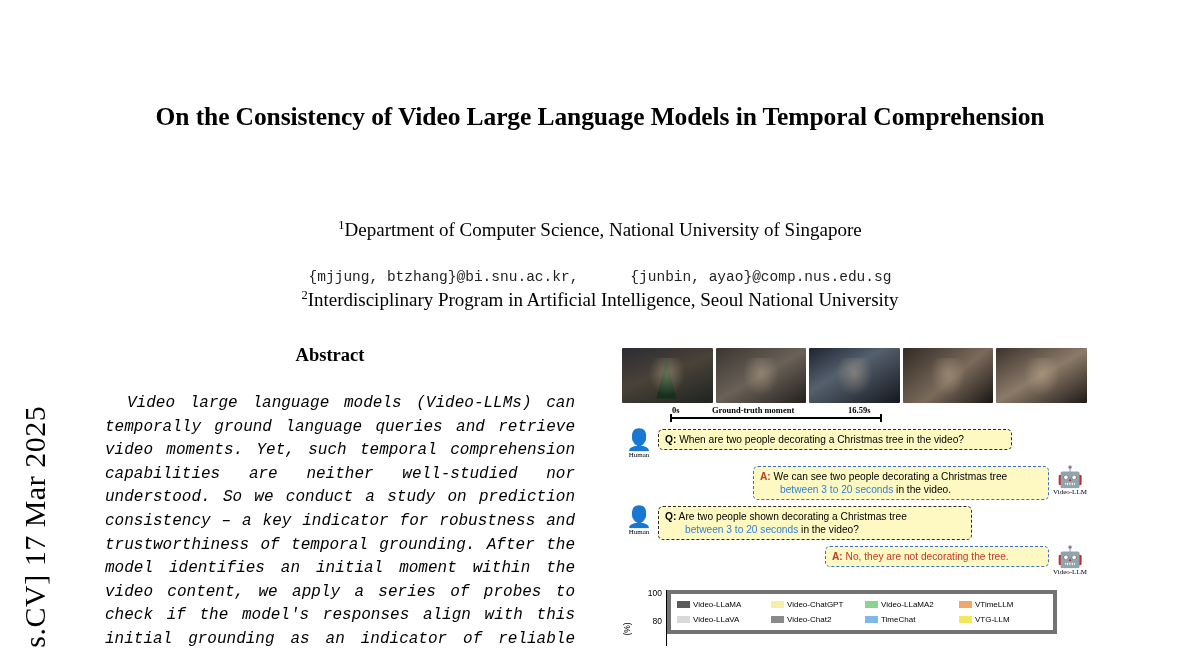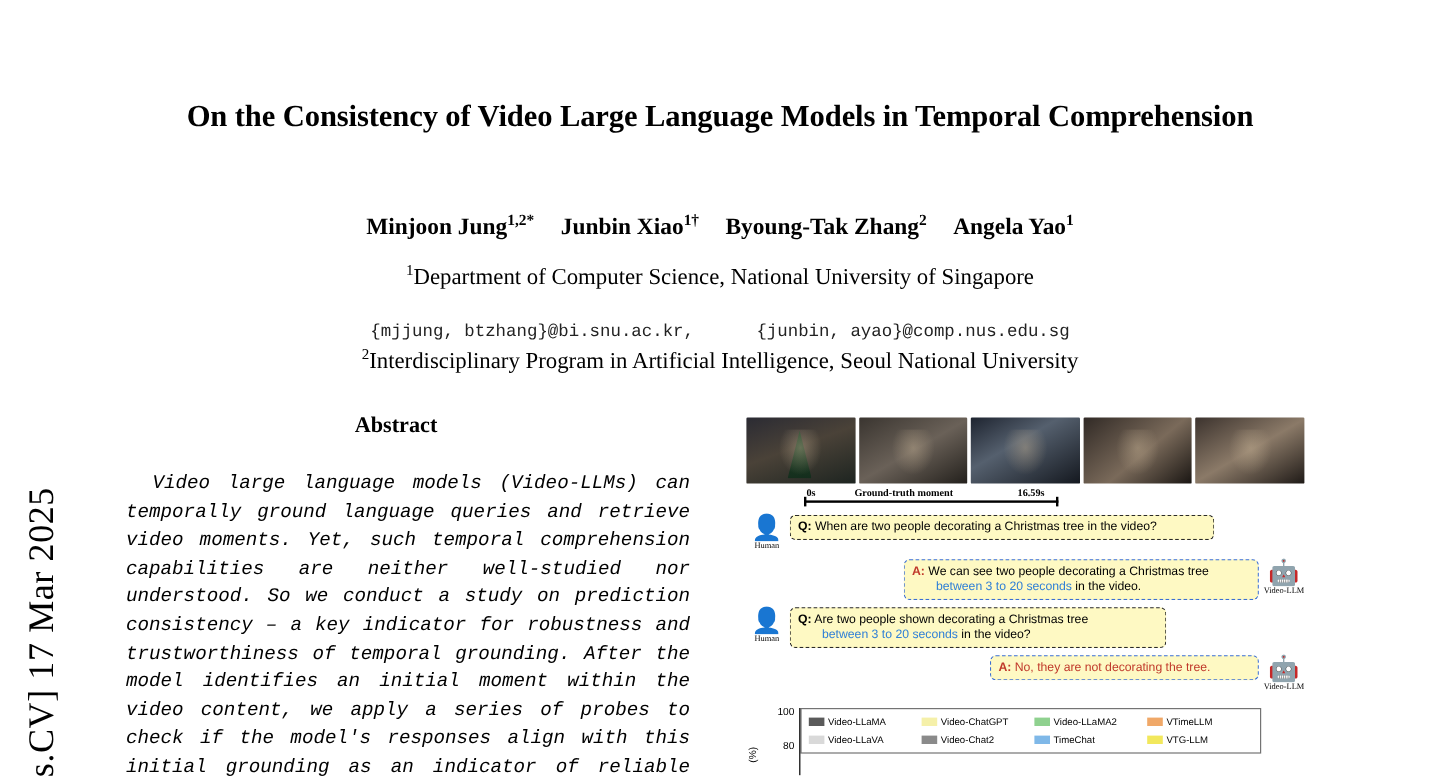--- a/index.html
+++ b/index.html
@@ -30,21 +30,21 @@
     transform-origin: left top;
     transform: rotate(-90deg) translate(-100%, 0);
     font-family: "Liberation Serif", serif;
     font-size: 30px;
     letter-spacing: 0.5px;
     white-space: nowrap;
     color: #000;
   }
   .title {
     position: absolute;
-    top: 82px;
+    top: 102px;
     left: 95px;
     width: 1010px;
     text-align: center;
     font-size: 25.5px;
     font-weight: bold;
     font-family: "Liberation Serif", serif;
     letter-spacing: -0.1px;
   }
   .authors {
     position: absolute;
@@ -183,21 +183,21 @@
   .bubble b { font-weight: bold; }
   .hl-blue { color: #2f7fd6; padding-left: 20px; }
   .hl-red { color: #c0392b; }
   .q1 { width: 340px; margin-left: 2px; }
   .a1 { width: 282px; margin-right: 4px; }
   .q2 { width: 300px; margin-left: 2px; }
   .a2 { width: 210px; margin-right: 4px; }
 
   .legend-box {
     margin-top: 14px;
-    border: 1px solid #737373;
+    border: 4px solid #737373;
     padding: 4px 6px;
     width: 370px;
     margin-left: 45px;
     display: grid;
     grid-template-columns: repeat(4, 1fr);
     grid-auto-rows: 13px;
     gap: 2px 6px;
     font-size: 8px;
     font-family: "Liberation Sans", sans-serif;
   }
@@ -230,23 +230,20 @@
 </style>
 </head>
 <body>
 
 <div class="page">
 
   <div class="arxiv-stamp">[cs.CV]  17 Mar 2025</div>
 
   <div class="title">On the Consistency of Video Large Language Models in Temporal Comprehension</div>
 
-  <div class="authors">
-    <span class="auth"><span>Minjoon Jung</span><sup>1,2*</sup></span><span class="auth"><span>Junbin Xiao</span><sup>1†</sup></span><span class="auth"><span>Byoung-Tak Zhang</span><sup>2</sup></span><span class="auth"><span>Angela Yao</span><sup>1</sup></span>
-  </div>
 
   <div class="affil affil1"><sup>1</sup><span>Department of Computer Science, National University of Singapore</span></div>
   <div class="affil affil2"><sup>2</sup><span>Interdisciplinary Program in Artificial Intelligence, Seoul National University</span></div>
 
   <div class="emails">
     <span>{mjjung, btzhang}@bi.snu.ac.kr,</span><span class="gap"></span><span>{junbin, ayao}@comp.nus.edu.sg</span>
   </div>
 
   <div class="abstract-head">Abstract</div>
   <div class="abstract-body">Video large language models (Video-LLMs) can temporally ground language queries and retrieve video moments. Yet, such temporal comprehension capabilities are neither well-studied nor understood.  So we conduct a study on prediction consistency – a key indicator for robustness and trustworthiness of temporal grounding. After the model identifies an initial moment within the video content, we apply a series of probes to check if the model's responses align with this initial grounding as an indicator of reliable comprehension. Our results reveal that current Video-LLMs are sensitive to variations in video contents, language queries,</div>

